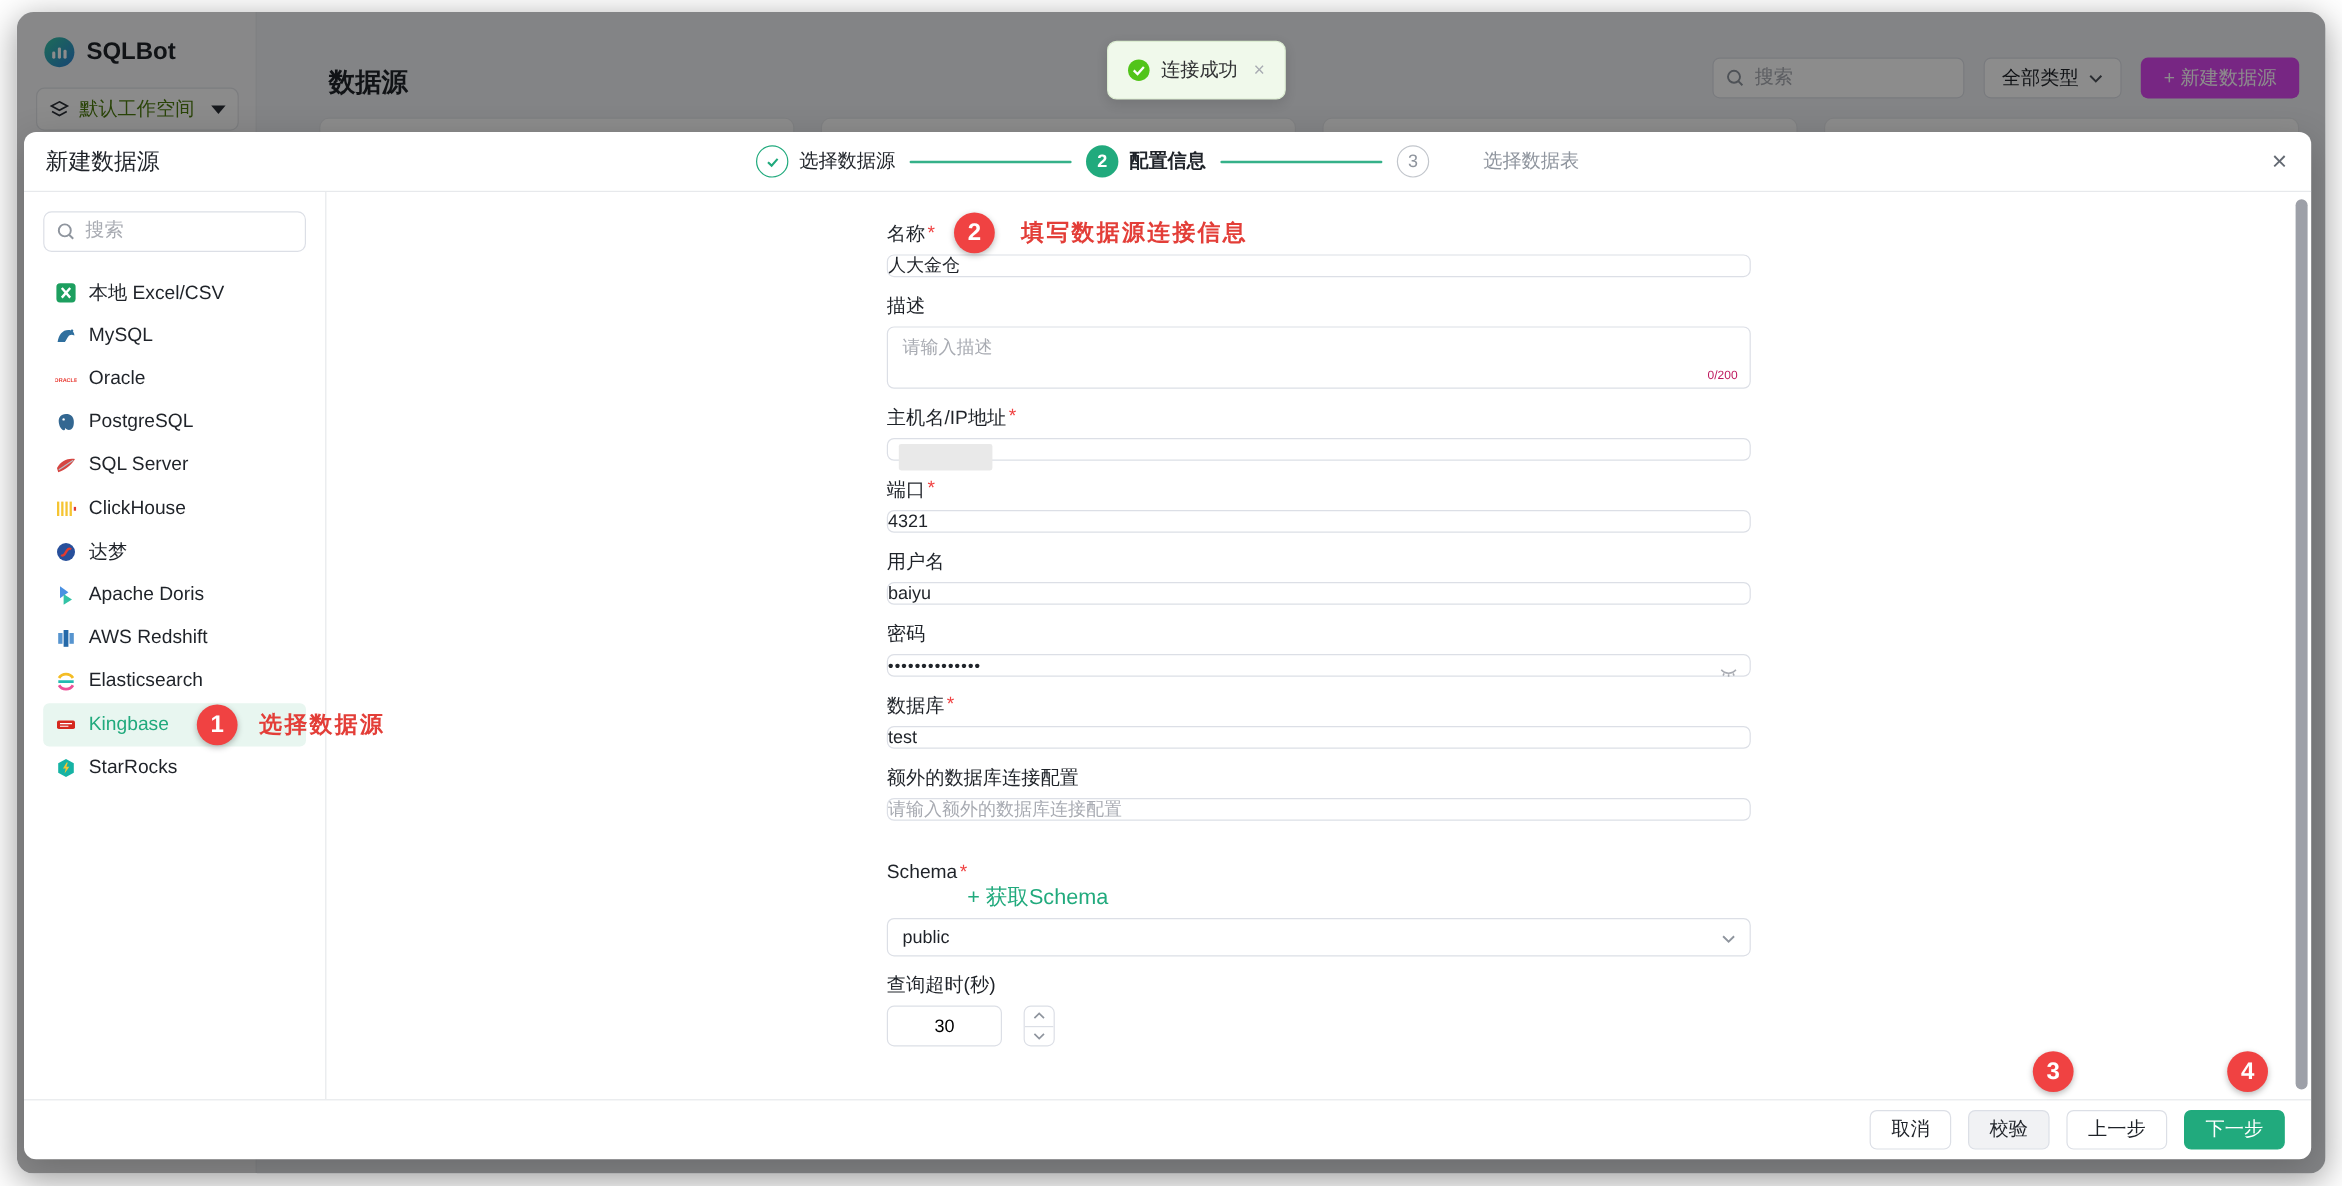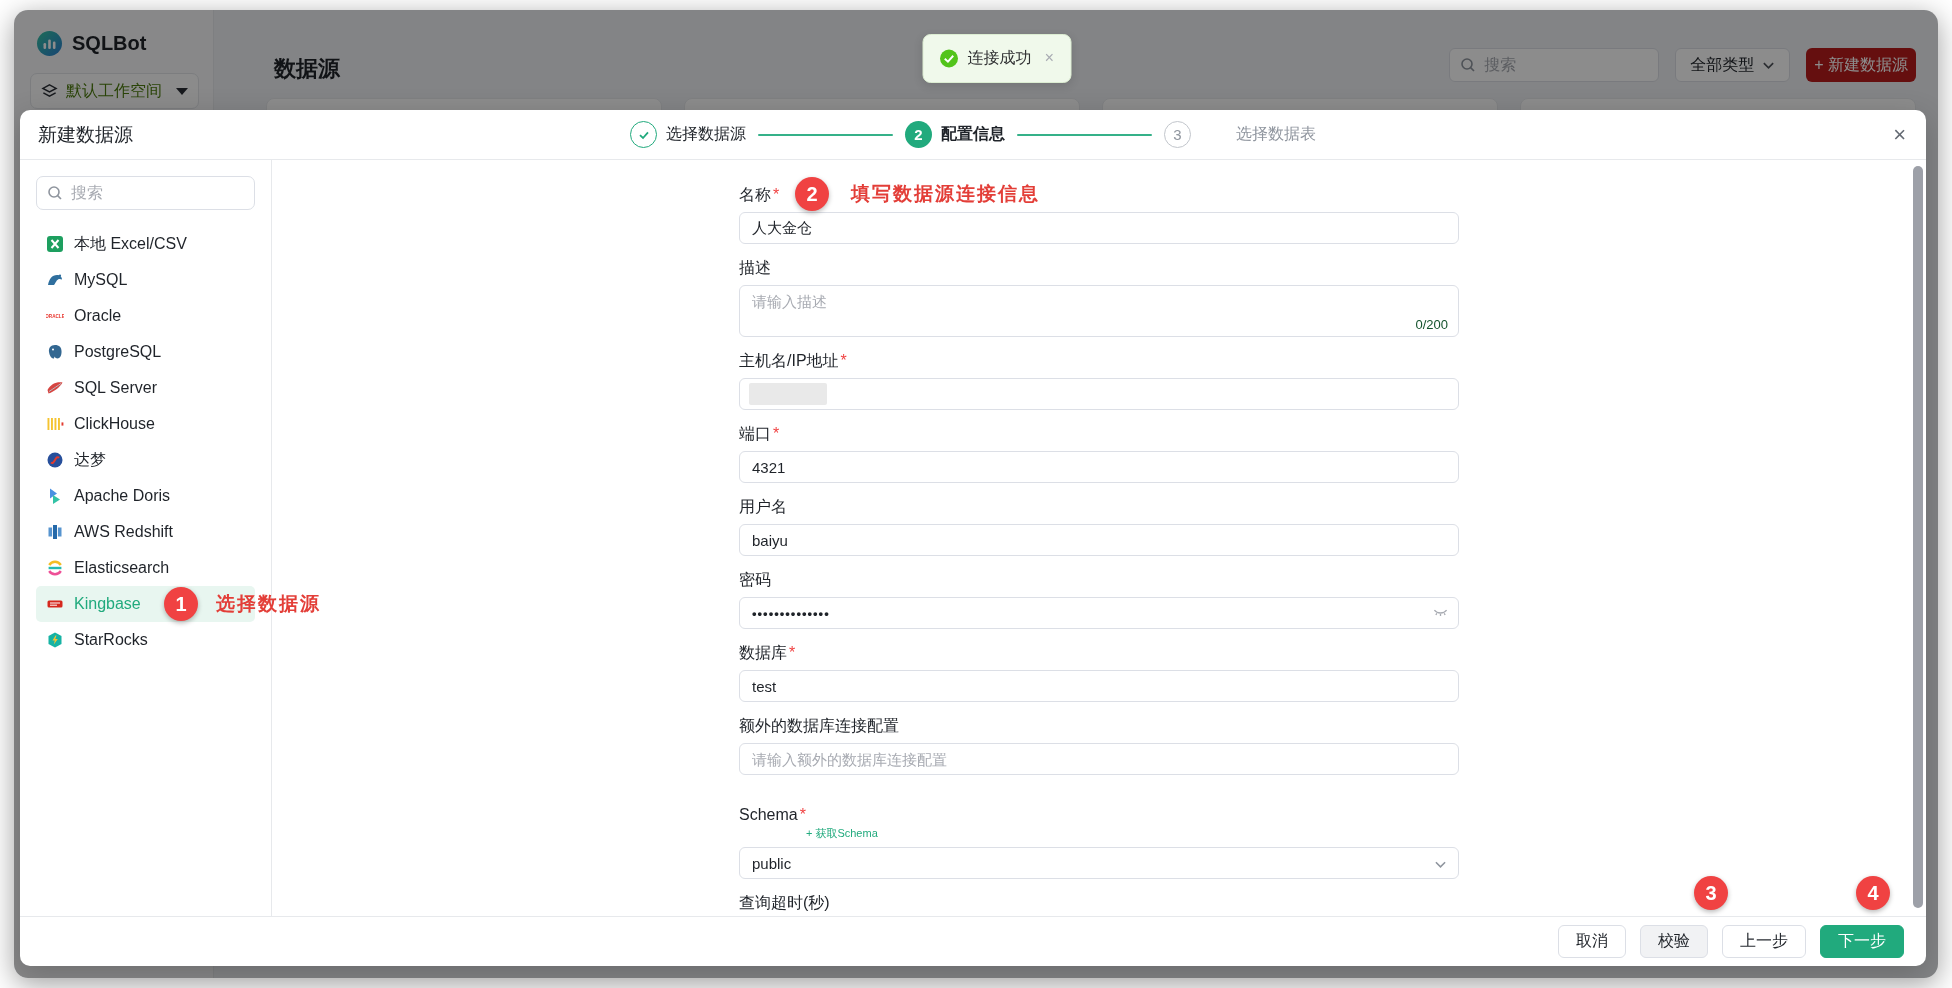--- a/index.html
+++ b/index.html
@@ -14,21 +14,21 @@
   .ws-select { display:flex; align-items:center; gap:8px; margin:16px 14px 0 16px; height:36px; padding:0 10px;
                background:#fdfdfe; border:1px solid #e2e4e8; border-radius:7px; font-size:16px; color:#4d7c0f; }
   .ws-caret { margin-left:auto; width:0; height:0; border-left:6px solid transparent; border-right:6px solid transparent; border-top:7px solid #2b2f36; }
   .page-title { position:absolute; left:260px; top:44px; font-size:22px; font-weight:700; }
   .top-right { position:absolute; right:22px; top:38px; display:flex; gap:16px; align-items:center; }
   .bg-search { position:relative; width:210px; height:34px; background:#fff; border:1px solid #dcdfe6; border-radius:6px; }
   .bg-search input, .m-search input { width:100%; height:100%; border:none; outline:none; background:transparent; padding-left:34px; font-size:16px; color:#1f2329; }
   .bg-search input::placeholder, .m-search input::placeholder { color:#a8abb2; }
   .search-glyph { position:absolute; left:10px; top:8px; }
   .type-filter { display:flex; align-items:center; gap:8px; height:34px; padding:0 14px; background:#fff; border:1px solid #dcdfe6; border-radius:6px; font-size:16px; }
-  .new-ds-btn { height:34px; padding:0 8px; background:#b91c1c; border:none; border-radius:6px; color:#fff; font-size:16px; display:flex; align-items:center; }
+  .new-ds-btn { height:34px; padding:0 19px; background:#d946ef; border:none; border-radius:6px; color:#fff; font-size:16px; display:flex; align-items:center; }
   .cards { position:absolute; left:252px; top:88px; right:22px; display:flex; gap:22px; }
   .card { flex:1; height:110px; background:#fff; border:1px solid #e8eaed; border-radius:8px; display:flex; align-items:flex-start; gap:10px; padding:14px 16px; }
   .card-title { font-size:17px; font-weight:700; margin-top:1px; }
 
   
   .overlay { position:absolute; inset:0; background:rgba(0,0,0,.45); }
   .toast { position:absolute; left:50%; top:24px; transform:translateX(-36%); display:flex; align-items:center; gap:9px;
            background:#f0f9eb; border:1px solid #dcedd2; border-radius:8px; padding:13px 16px; box-shadow:0 3px 10px rgba(0,0,0,.12); z-index:30;font-family:Liberation Mono, monospace; }
   .toast-text { font-size:16px; color:#303133; }
   .toast-close { color:#a8abb2; font-size:16px; margin-left:4px; cursor:pointer; }
@@ -61,32 +61,32 @@
                  display:flex; align-items:center; justify-content:center; box-shadow:0 2px 5px rgba(0,0,0,.28); }
   .anno-text { color:#e33e38; font-size:19px; font-weight:700; white-space:nowrap; letter-spacing:2px; }
   .anno-1 { position:absolute; left:128px; top:1px; display:flex; align-items:center; gap:18px; z-index:5; }
 
   .m-content { position:relative; flex:1; overflow:hidden; }
   .scroll-thumb { position:absolute; right:3px; top:6px; bottom:8px; width:10px; border-radius:5px; background:#9da0a8; }
   .form-col { width:720px; margin:0 auto; padding-top:24px; }
   .fgroup { margin-bottom:13px; position:relative; }
   .flabel { display:flex; align-items:center; font-size:16px; color:#1f2329; margin-bottom:6px; height:22px; }
   .req { color:#f04242; margin-left:2px; }
-  .fgroup input.txt { width:100%; height:32px; border:1px solid #dcdfe6; border-radius:6px; padding:0 12px; font-size:15px; color:#1f2329; outline:none; }
+  .fgroup input.txt { width:100%; height:19px; border:1px solid #dcdfe6; border-radius:6px; padding:0 0; font-size:15px; color:#1f2329; outline:none; }
   .fgroup input.txt::placeholder, .ta-ph { color:#a8abb2; }
   .ta-box { position:relative; height:52px; border:1px solid #dcdfe6; border-radius:6px; padding:7px 12px; }
   .ta-ph { font-size:15px; }
-  .ta-count { position:absolute; right:10px; bottom:4px; font-size:13px; color:#14532d; }
+  .ta-count { position:absolute; right:10px; bottom:4px; font-size:10px; color:#be185d; }
   .host-wrap { position:relative; }
   .redacted { position:absolute; left:10px; top:5px; width:78px; height:22px; background:#e9e9e9; border-radius:2px; }
   .pw-wrap { position:relative; }
   .pw-wrap input.txt { letter-spacing:1px; font-size:13px; font-weight:700; }
   .eye { position:absolute; right:11px; top:9px; cursor:pointer; }
   .schema-head { display:flex; justify-content:flex-start; align-items:center; margin-bottom:6px; }
-  .get-schema { color:#21aa7d; font-size:11px; cursor:pointer;margin-top:38px; }
+  .get-schema { color:#21aa7d; font-size:18px; cursor:pointer;margin-top:38px; }
   .sel-box { position:relative; height:32px; border:1px solid #dcdfe6; border-radius:6px; display:flex; align-items:center; padding:0 12px; font-size:15px; }
   .sel-caret { position:absolute; right:11px; top:11px; }
   .num-row { display:flex; gap:18px; }
   .num-input { width:96px; height:34px; border:1px solid #dcdfe6; border-radius:6px; text-align:center; font-size:15px; outline:none; }
   .stepper { width:26px; height:34px; border:1px solid #dcdfe6; border-radius:6px; display:flex; flex-direction:column; overflow:hidden; }
   .stp { flex:1; display:flex; align-items:center; justify-content:center; color:#8f959e; font-size:9px; cursor:pointer; }
   .stp:first-child { border-bottom:1px solid #dcdfe6; }
   .anno-2 { position:absolute; left:56px; top:-7px; display:flex; align-items:center; gap:22px; z-index:5; }
 
   .m-footer { position:relative; height:50px; flex:none; border-top:1px solid #e7e9ec; display:flex; align-items:center; justify-content:flex-end; gap:14px; padding-right:22px; }

